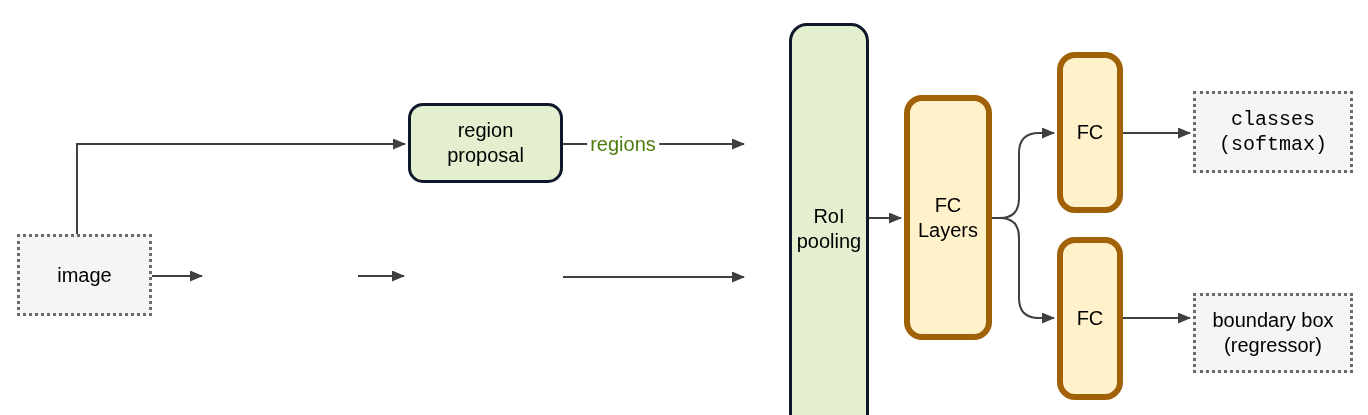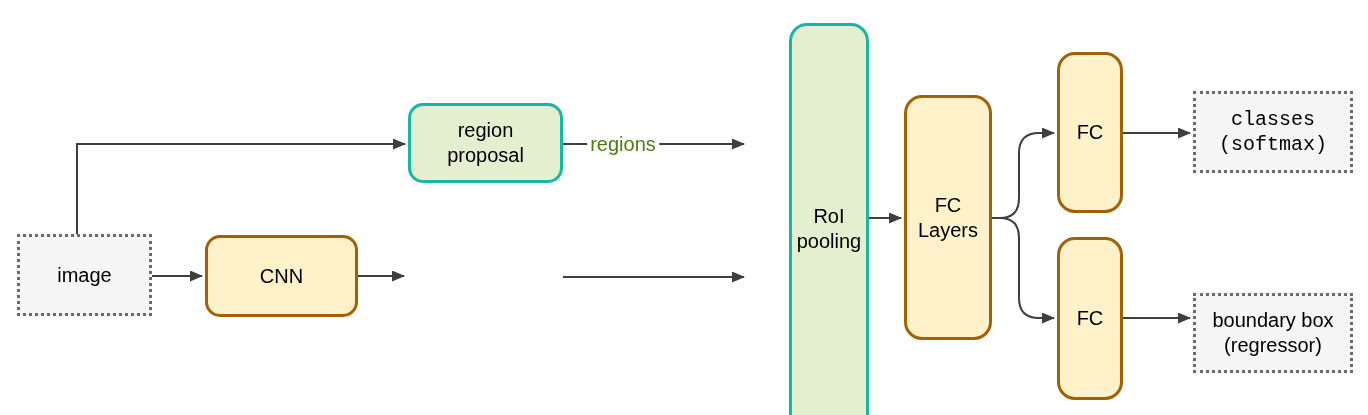--- a/index.html
+++ b/index.html
@@ -33,26 +33,26 @@
     line-height: 1.25;
     color: #000000;
     white-space: pre-line;
   }
   .node.dashed {
     background: #f5f5f5;
     border: 3px dotted #6b6b6b;
   }
   .node.yellow {
     background: #fff1ca;
-    border: 3px solid #a16207;
+    border: 6px solid #a16207;
     border-radius: 15px;
   }
   .node.green {
     background: #e3efce;
-    border: 3px solid #14b8a6;
+    border: 3px solid #0f172a;
     border-radius: 15px;
   }
   .node.tall {
     border-radius: 18px;
   }
   .edge-label {
     position: absolute;
     background: #ffffff;
     padding: 0 3px;
     font-size: 20px;
@@ -93,21 +93,20 @@
       <path d="M827,218 L901,218" marker-end="url(#arrowhead)"></path>
       <path d="M992,218 L1000,218 Q1019,218 1019,198 L1019,153 Q1019,133 1039,133 L1054,133" marker-end="url(#arrowhead)"></path>
       <path d="M992,218 L1000,218 Q1019,218 1019,238 L1019,298 Q1019,318 1039,318 L1054,318" marker-end="url(#arrowhead)"></path>
       <path d="M1123,133 L1190,133" marker-end="url(#arrowhead)"></path>
       <path d="M1123,318 L1190,318" marker-end="url(#arrowhead)"></path>
     </g>
   </svg>
 
   <div id="node-image" class="node dashed">image</div>
 
-  <div id="node-cnn" class="node yellow">CNN</div>
 
   <div id="node-region-proposal" class="node green">region
 proposal</div>
 
 
   <div id="node-roi-pooling" class="node green tall">RoI
 pooling</div>
 
   <div id="node-fc-layers" class="node yellow tall">FC
 Layers</div>

